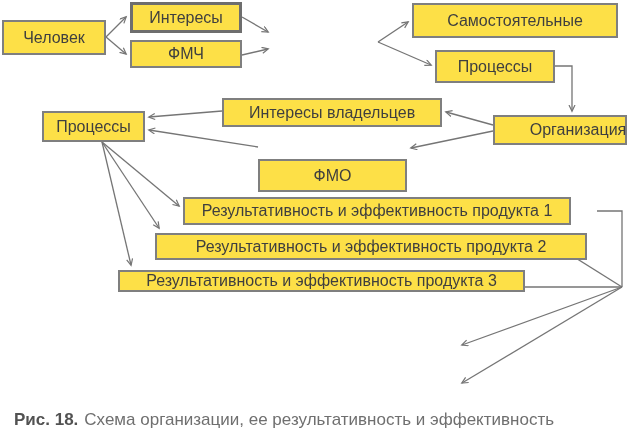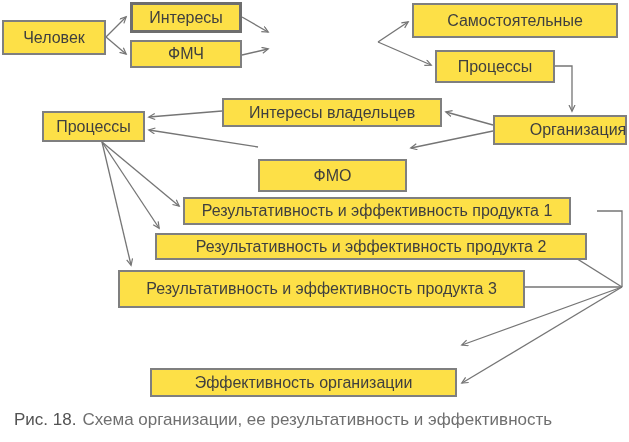--- a/index.html
+++ b/index.html
@@ -36,34 +36,34 @@
   .n-fmch            { left: 130px; top:  40px; width: 112px; height: 28px; }
   .n-deystviya       { left: 272px; top:  25px; width: 106px; height: 35px; }
   .n-samostoyatelnye { left: 412px; top:   3px; width: 206px; height: 35px; }
   .n-gruppovye       { left: 435px; top:  50px; width: 120px; height: 33px; }
   .n-organizatsiya   { left: 493px; top: 115px; width: 134px; height: 30px; padding-left: 36px; }
   .n-interesy-vlad   { left: 222px; top:  98px; width: 220px; height: 29px; }
   .n-fmo             { left: 258px; top: 131px; width: 149px; height: 33px; margin-top: 28px; }
   .n-protsessy       { left:  42px; top: 111px; width: 103px; height: 31px; }
   .n-product1        { left: 183px; top: 197px; width: 388px; height: 28px; }
   .n-product2        { left: 155px; top: 233px; width: 432px; height: 27px; }
-  .n-product3        { left: 118px; top: 270px; width: 407px; height: 38px; }
+  .n-product3        { left: 118px; top: 270px; width: 407px; height: 22px; }
   .n-rez-org         { left: 152px; top: 332px; width: 305px; height: 28px; }
   .n-eff-org         { left: 150px; top: 368px; width: 307px; height: 29px; }
 
   .caption {
     position: absolute;
     left: 14px;
     top: 410px;
     font-size: 17px;
     color: #6f6f6f;
     white-space: nowrap;
   }
   .caption .cap-prefix {
-    font-weight: normal;
+    font-weight: bold;
     color: #525252;
     margin-right: 6px;
   }
 </style>
 </head>
 <body>
 
 <div class="canvas">
 
   <svg class="connectors" viewBox="0 0 629 442" xmlns="http://www.w3.org/2000/svg">
@@ -109,19 +109,18 @@
   <div class="node n-fmch">ФМЧ</div>
   <div class="node n-samostoyatelnye">Самостоятельные</div>
   <div class="node n-gruppovye">Процессы</div>
   <div class="node n-organizatsiya">Организация</div>
   <div class="node n-interesy-vlad">Интересы владельцев</div>
   <div class="node n-fmo">ФМО</div>
   <div class="node n-protsessy">Процессы</div>
   <div class="node n-product1">Результативность и эффективность продукта 1</div>
   <div class="node n-product2">Результативность и эффективность продукта 2</div>
   <div class="node n-product3">Результативность и эффективность продукта 3</div>
-  <div class="node n-eff-org">Эффективность организации</div>
 
   <div class="caption">
     <span class="cap-prefix">Рис. 18.</span><span>Схема организации, ее результативность и эффективность</span>
   </div>
 
 </div>
 
 </body></html>

